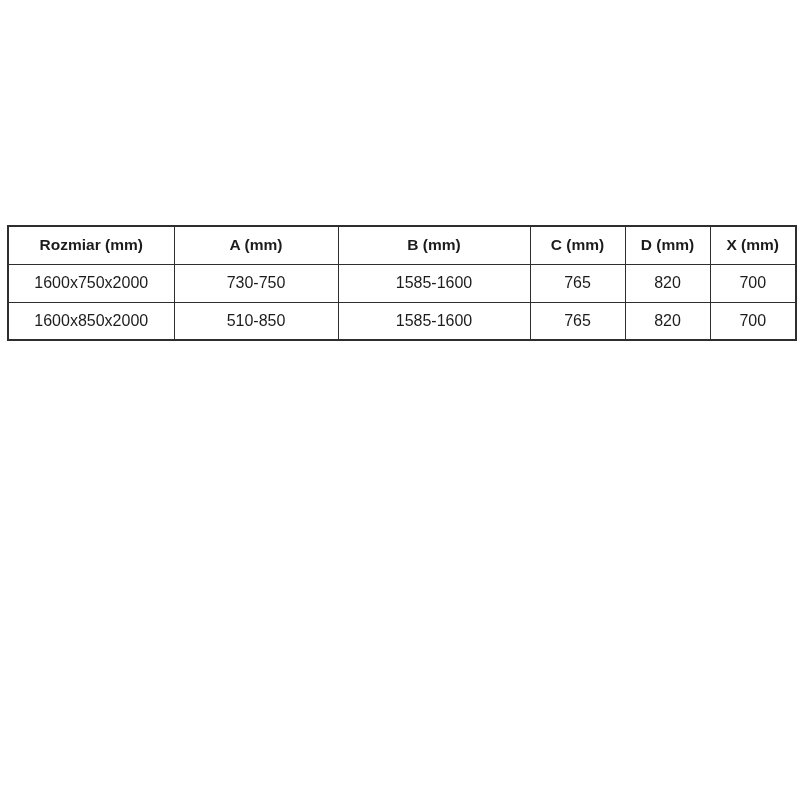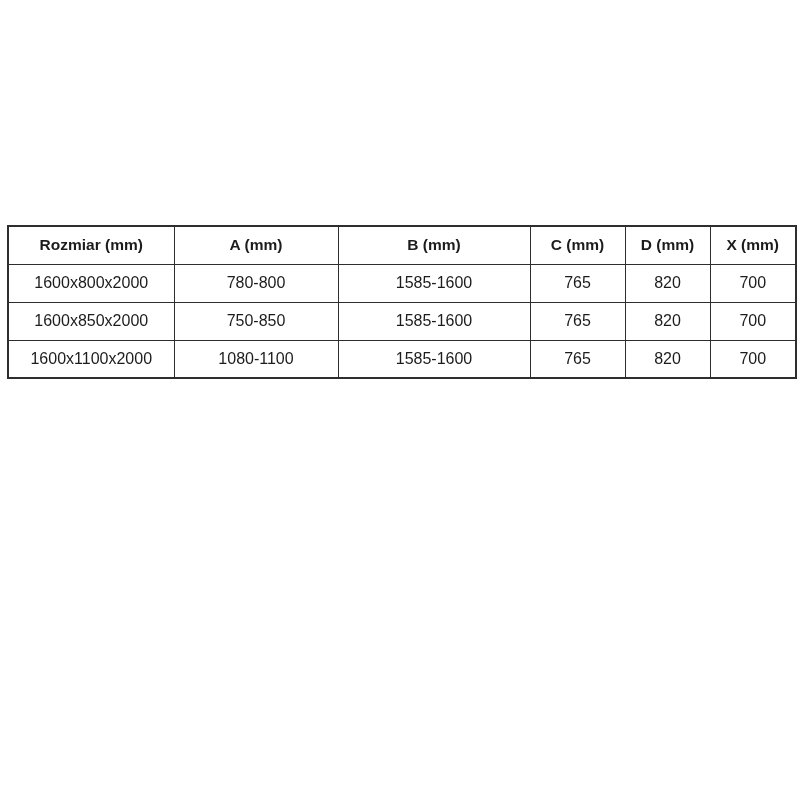--- a/index.html
+++ b/index.html
@@ -75,38 +75,30 @@
           <th>Rozmiar (mm)</th>
           <th>A (mm)</th>
           <th>B (mm)</th>
           <th>C (mm)</th>
           <th>D (mm)</th>
           <th>X (mm)</th>
         </tr>
       </thead>
       <tbody>
         <tr>
-          <td>1600x800x2000</td>
-          <td>780-800</td>
+          <td>1600x750x2000</td>
+          <td>730-750</td>
           <td>1585-1600</td>
           <td>765</td>
           <td>820</td>
           <td>700</td>
         </tr>
         <tr>
           <td>1600x850x2000</td>
-          <td>750-850</td>
-          <td>1585-1600</td>
-          <td>765</td>
-          <td>820</td>
-          <td>700</td>
-        </tr>
-        <tr>
-          <td>1600x1100x2000</td>
-          <td>1080-1100</td>
+          <td>510-850</td>
           <td>1585-1600</td>
           <td>765</td>
           <td>820</td>
           <td>700</td>
         </tr>
       </tbody>
     </table>
   </div>
 </div>
 

